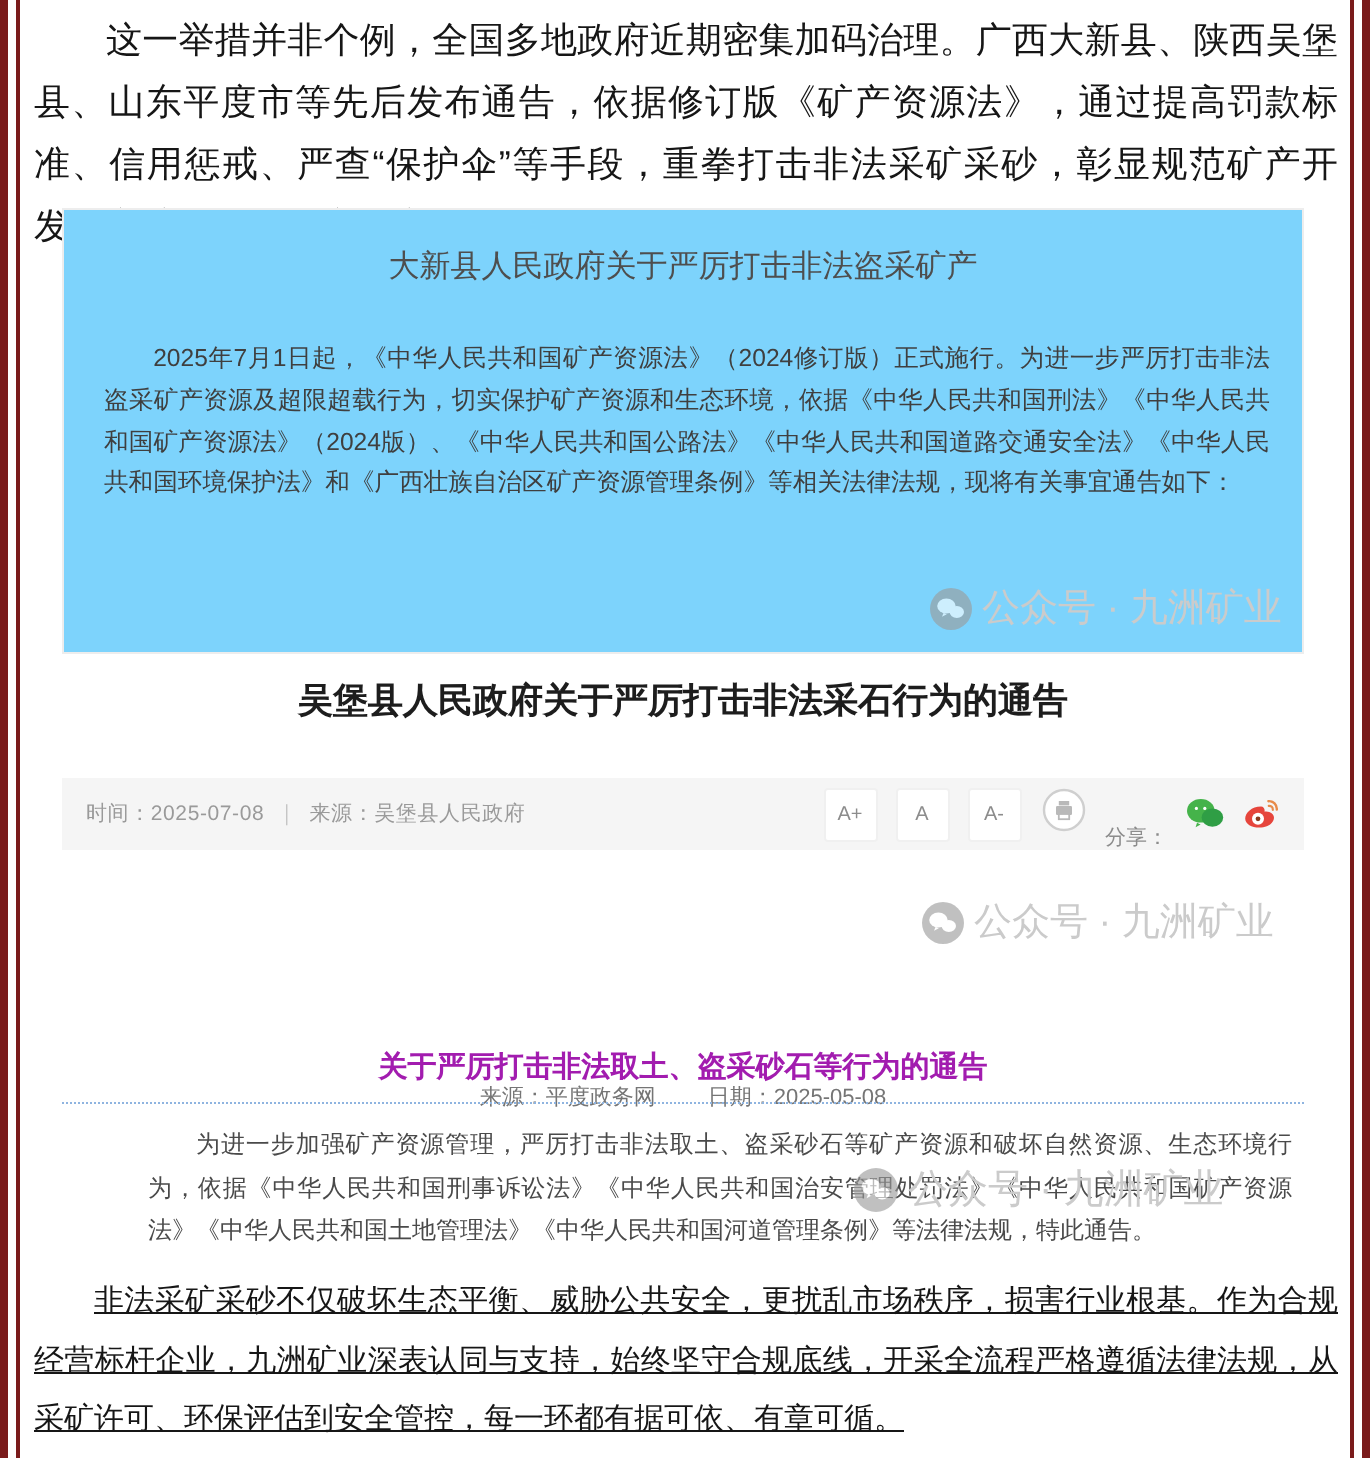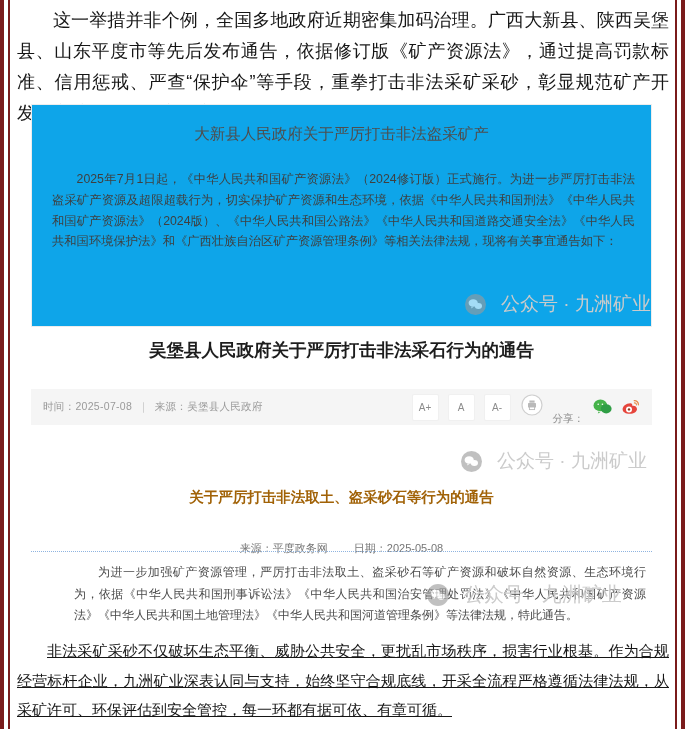--- a/index.html
+++ b/index.html
@@ -16,21 +16,21 @@
 
   .intro{
     position:absolute;left:17px;top:5px;width:652px;
     font-size:18px;line-height:31px;color:#161616;
     text-indent:2em;text-align:justify;
   }
 
   
   .shot1{
     position:absolute;left:31px;top:104px;width:621px;height:223px;
-    background:#0ea5e9;border:1px solid #ededed;box-sizing:border-box;
+    background:#7dd3fc;border:1px solid #ededed;box-sizing:border-box;
   }
   .shot1-title{
     margin-top:10px;text-align:center;color:#4e4e4e;
     font-size:15.5px;line-height:38px;
   }
   .shot1-body{
     margin:16px 16px 0 20px;font-size:12.3px;line-height:20.8px;
     color:#3f3f3f;text-indent:2em;text-align:justify;
   }
 
@@ -56,22 +56,22 @@
   .share-label{font-size:10.5px;color:#8c8c8c;margin-top:24px;}
   .share-ic{display:flex;align-items:center;cursor:pointer;}
   .wubu-body{
     position:absolute;left:62px;top:432px;width:572px;
     font-size:10px;line-height:18.7px;color:#555555;
     text-indent:2em;text-align:justify;
   }
 
   
   .pingdu-title{
-    position:absolute;left:31px;top:488px;width:621px;text-align:center;
-    font-size:14.5px;font-weight:700;color:#a16207;
+    position:absolute;left:31px;top:524px;width:621px;text-align:center;
+    font-size:14.5px;font-weight:700;color:#a21caf;
   }
   .pingdu-meta{
     position:absolute;left:31px;top:541px;width:621px;text-align:center;
     font-size:11px;color:#757575;
   }
   .pingdu-meta .gap{display:inline-block;width:26px;}
   .dotted-divider{
     position:absolute;left:31px;top:551px;width:621px;height:0;
     border-top:1px dotted #8fb4e0;
   }
@@ -82,21 +82,21 @@
   }
 
   .closing{
     position:absolute;left:17px;top:636px;width:652px;
     font-size:15px;line-height:29.5px;color:#161616;
     text-indent:2em;text-align:justify;text-decoration:underline;
   }
 
   
   .wm{
-    position:absolute;display:flex;align-items:center;gap:15px;
+    position:absolute;display:flex;align-items:center;gap:5px;
     color:#cbcbcb;font-size:19px;white-space:nowrap;z-index:6;pointer-events:none;
   }
   .wm1{left:465px;top:291px;}
   .wm2{left:461px;top:448px;}
   .wm3{left:427px;top:581px;font-size:20px;}
   .wm-icon{opacity:.62;flex:0 0 auto;display:flex;}
 </style>
 </head>
 <body>
 

